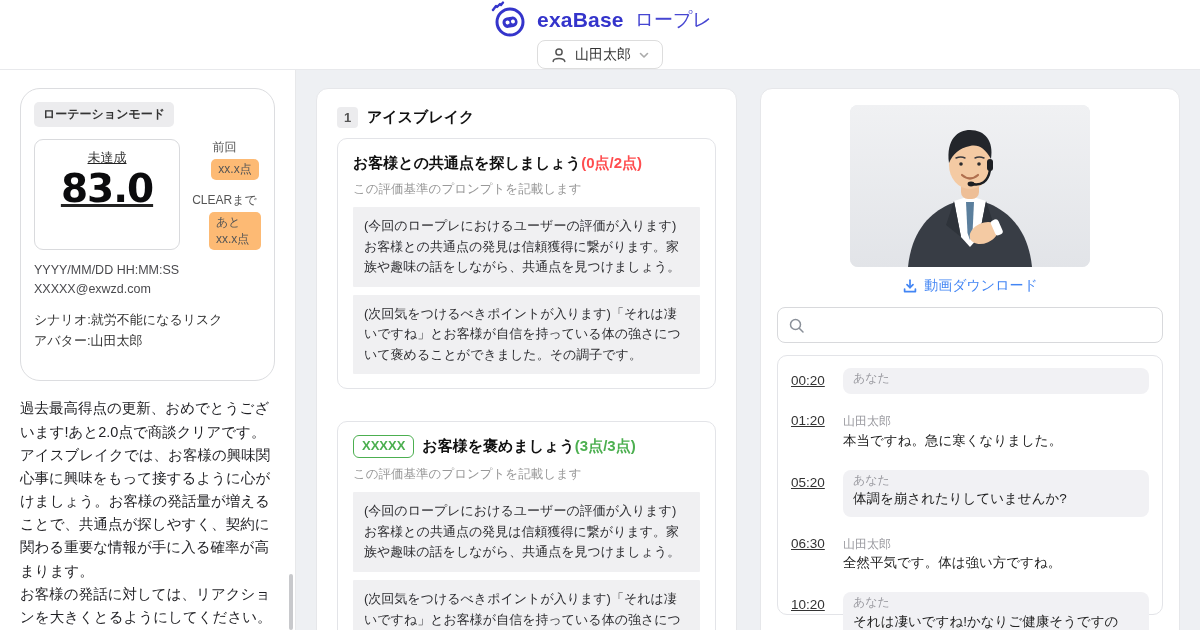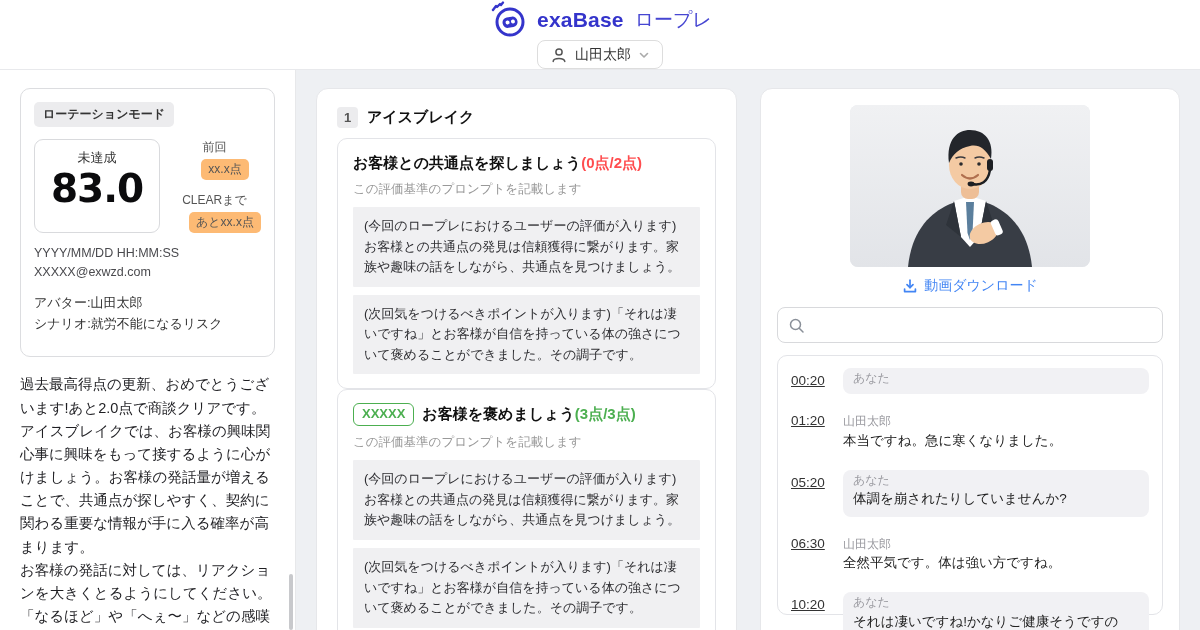--- a/index.html
+++ b/index.html
@@ -14,26 +14,26 @@
   .brand { display:flex; align-items:center; gap:9px; }
   .brand-text { font-size:21px; font-weight:800; color:#3434cb; letter-spacing:.2px; }
   .brand-suffix { font-size:19px; font-weight:500; color:#4646d2; margin-left:2px; }
   .user-btn { display:flex; align-items:center; gap:7px; background:#fff; border:1px solid #ddd;
               border-radius:8px; height:36px; padding:0 12px; cursor:pointer; }
   .user-btn .name { font-size:14px; color:#333; }
 
   
   .sidebar { position:absolute; top:70px; left:0; width:296px; height:560px; background:#fff;
              border-right:1px solid #e7e8ea; padding:18px 20px; overflow:hidden; }
-  .score-card { border:1px solid #dcdde0; border-radius:10px; padding:13px 13px 22px; }
+  .score-card { border:1px solid #dcdde0; border-radius:20px; padding:13px 13px 29px; }
   .mode-badge { display:inline-block; background:#ececee; color:#333; font-size:12px; font-weight:700;
                 border-radius:5px; padding:4px 9px; }
   .score-row { display:flex; margin-top:12px; align-items:stretch; }
-  .score-box { width:126px; border:1px solid #d9dadd; border-radius:9px; text-align:center;
-               padding:9px 4px 10px; }
+  .score-box { width:146px; border:1px solid #d9dadd; border-radius:9px; text-align:center;
+               padding:9px 4px 10px;text-decoration:underline; }
   .score-status { font-size:13px; color:#333; }
   .score-value { font-size:39px; font-weight:800; color:#0b0b0d; letter-spacing:-1px; line-height:1.15;
                  font-family:"DejaVu Sans","Liberation Sans",sans-serif; }
   .score-side { flex:1; display:flex; flex-direction:column; align-items:center; justify-content:center;
                 gap:3px; padding-left:8px; }
   .side-label { font-size:12px; color:#555; }
   .side-chip { background:#fdba74; color:#555; font-size:12px; border-radius:5px; padding:2px 7px;margin-left:21px; }
   .side-gap { height:6px; }
   .meta-line { font-size:12.5px; color:#4a4a4e; line-height:1.55; }
   .meta-block1 { margin-top:11px; }
@@ -47,21 +47,21 @@
   .panel { position:absolute; top:88px; height:600px; background:#fff; border:1px solid #e6e7ea;
            border-radius:12px; }
   .panel-eval { left:316px; width:421px; padding:18px 20px; }
   .panel-video { left:760px; width:420px; padding:14px 16px; }
 
   
   .section-head { display:flex; align-items:center; gap:9px; margin-bottom:10px; }
   .section-num { width:21px; height:21px; background:#ececee; color:#555; border-radius:4px;
                  font-size:13px; font-weight:700; display:flex; align-items:center; justify-content:center; }
   .section-title { font-size:15px; font-weight:700; color:#111; }
-  .crit-card { border:1px solid #e3e4e8; border-radius:10px; padding:13px 15px 14px; margin-bottom:0; }
+  .crit-card { border:1px solid #e3e4e8; border-radius:10px; padding:13px 15px 14px; margin-bottom:32px; }
   .crit-title-row { font-size:15px; font-weight:700; color:#111; line-height:1.4; }
   .score-red { color:#ff4d4f; }
   .score-green { color:#4caf50; }
   .clear-badge { display:inline-block; border:1.5px solid #4caf50; color:#4caf50; background:#fff;
                  font-size:13px; font-weight:700; border-radius:6px; padding:1px 8px 2px; margin-right:8px;
                  vertical-align:1px; }
   .crit-note { font-size:12.5px; color:#999; margin:8px 0 9px; }
   .prompt-box { background:#f0f0f2; border-radius:1px; padding:9px 11px; font-size:13px; color:#2e2e32;
                 line-height:1.58; margin-top:8px; }
 
@@ -142,22 +142,22 @@
           <span class="side-gap"></span>
           <span class="side-label">CLEARまで</span>
           <span class="side-chip">あとxx.x点</span>
         </div>
       </div>
       <div class="meta-block1">
         <div class="meta-line">YYYY/MM/DD HH:MM:SS</div>
         <div class="meta-line">XXXXX@exwzd.com</div>
       </div>
       <div class="meta-block2">
+        <div class="meta-line2">シナリオ:就労不能になるリスク</div>
         <div class="meta-line2">アバター:山田太郎</div>
-        <div class="meta-line2">シナリオ:就労不能になるリスク</div>
       </div>
     </div>
     <div class="feedback">
       <div>過去最高得点の更新、おめでとうございます!あと2.0点で商談クリアです。</div>
       <div>アイスブレイクでは、お客様の興味関心事に興味をもって接するように心がけましょう。お客様の発話量が増えることで、共通点が探しやすく、契約に関わる重要な情報が手に入る確率が高まります。</div>
       <div>お客様の発話に対しては、リアクションを大きくとるようにしてください。「なるほど」や「へぇ〜」などの感嘆ワードはもちろん、頷き回数をもっと増やすこもおすすめです。</div>
 
     </div>
     <div class="sidebar-thumb"></div>
   </div>

